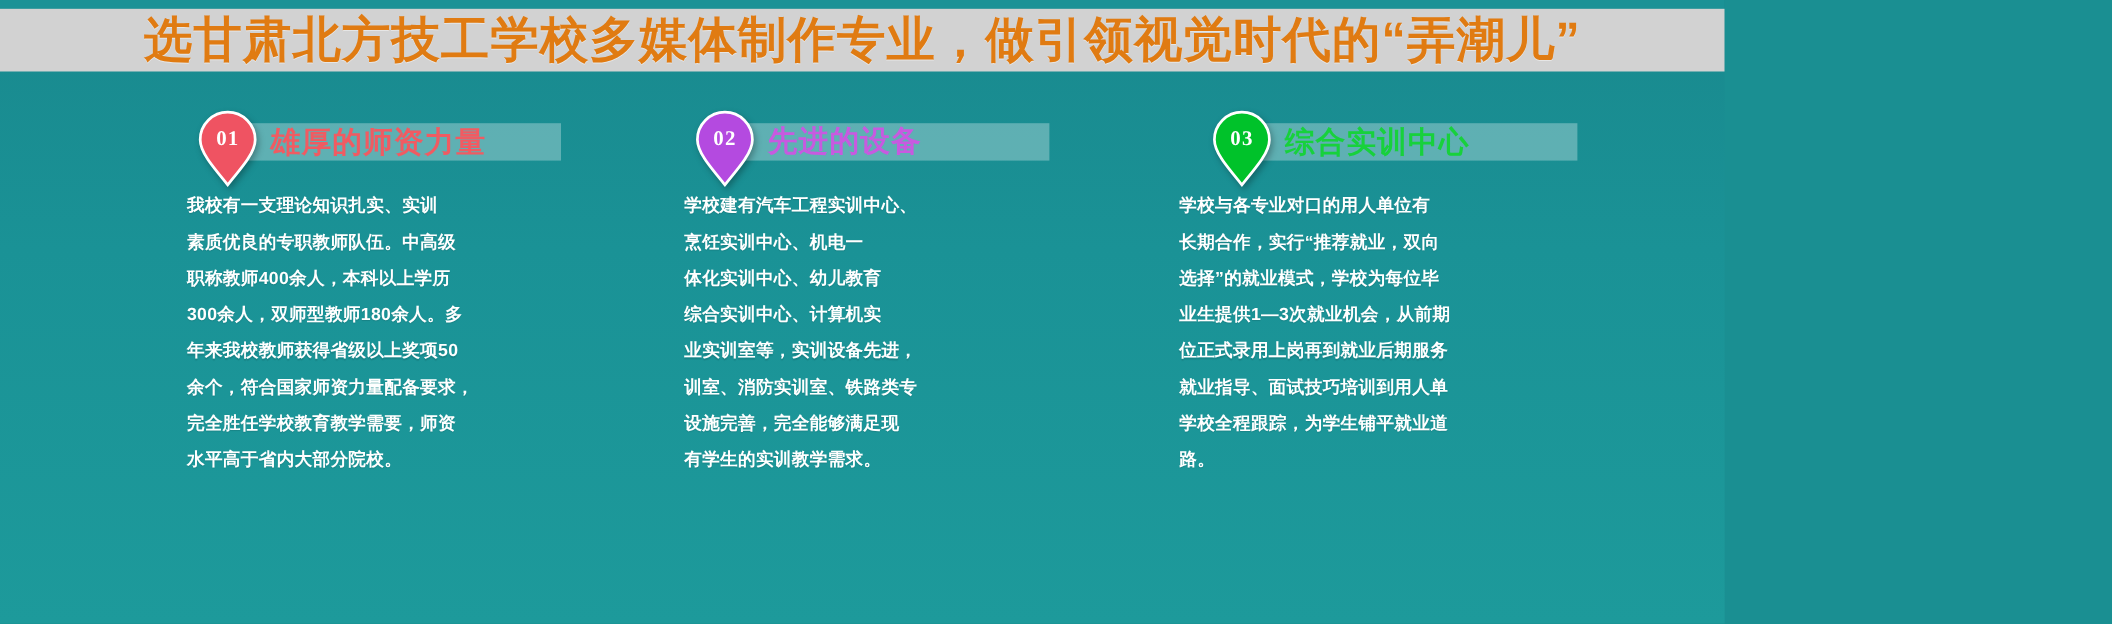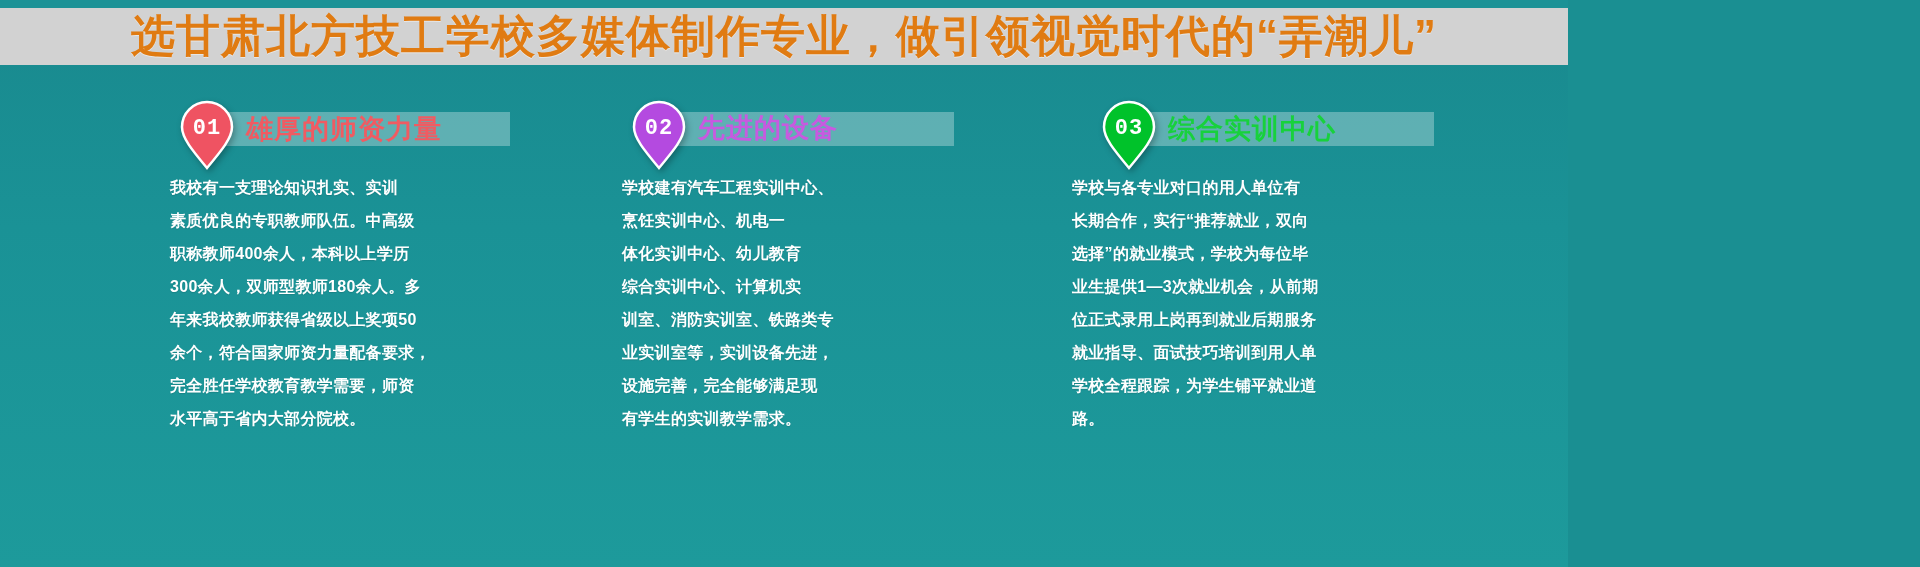--- a/index.html
+++ b/index.html
@@ -114,24 +114,24 @@
     filter: drop-shadow(2px 3px 3px rgba(0,0,0,0.28));
   }
   .pin svg { display: block; }
   .pin-num {
     position: absolute;
     left: 0;
     top: 16px;
     width: 54px;
     text-align: center;
     color: #ffffff;
-    font-size: 22px;
+    font-size: 19px;
     font-weight: bold;
     letter-spacing: 1px;
-    font-family: Liberation Mono, monospace;
+    font-family: Liberation Serif, serif;
     pointer-events: none;
   }
 
   
   .body-text {
     position: absolute;
     top: 106px;
     left: 22px;
     width: 330px;
     color: #ffffff;
@@ -191,22 +191,22 @@
             <path d="M27 2 C13.2 2 2 13.2 2 27 C2 38 12 50 27 68 C42 50 52 38 52 27 C52 13.2 40.8 2 27 2 Z" fill="#b44ae0" stroke="#ffffff" stroke-width="2.5"></path>
           </svg>
           <span class="pin-num">02</span>
         </div>
       </div>
       <div class="body-text">
         <p>学校建有汽车工程实训中心、</p>
         <p>烹饪实训中心、机电一</p>
         <p>体化实训中心、幼儿教育</p>
         <p>综合实训中心、计算机实</p>
+        <p>业实训室等，实训设备先进，</p>
         <p>训室、消防实训室、铁路类专</p>
-        <p>业实训室等，实训设备先进，</p>
         <p>设施完善，完全能够满足现</p>
         <p>有学生的实训教学需求。</p>
       </div>
     </div>
 
     <div class="column col-3">
       <div class="title-row">
         <div class="title-bar">
           <span class="title-text">综合实训中心</span>
         </div>

